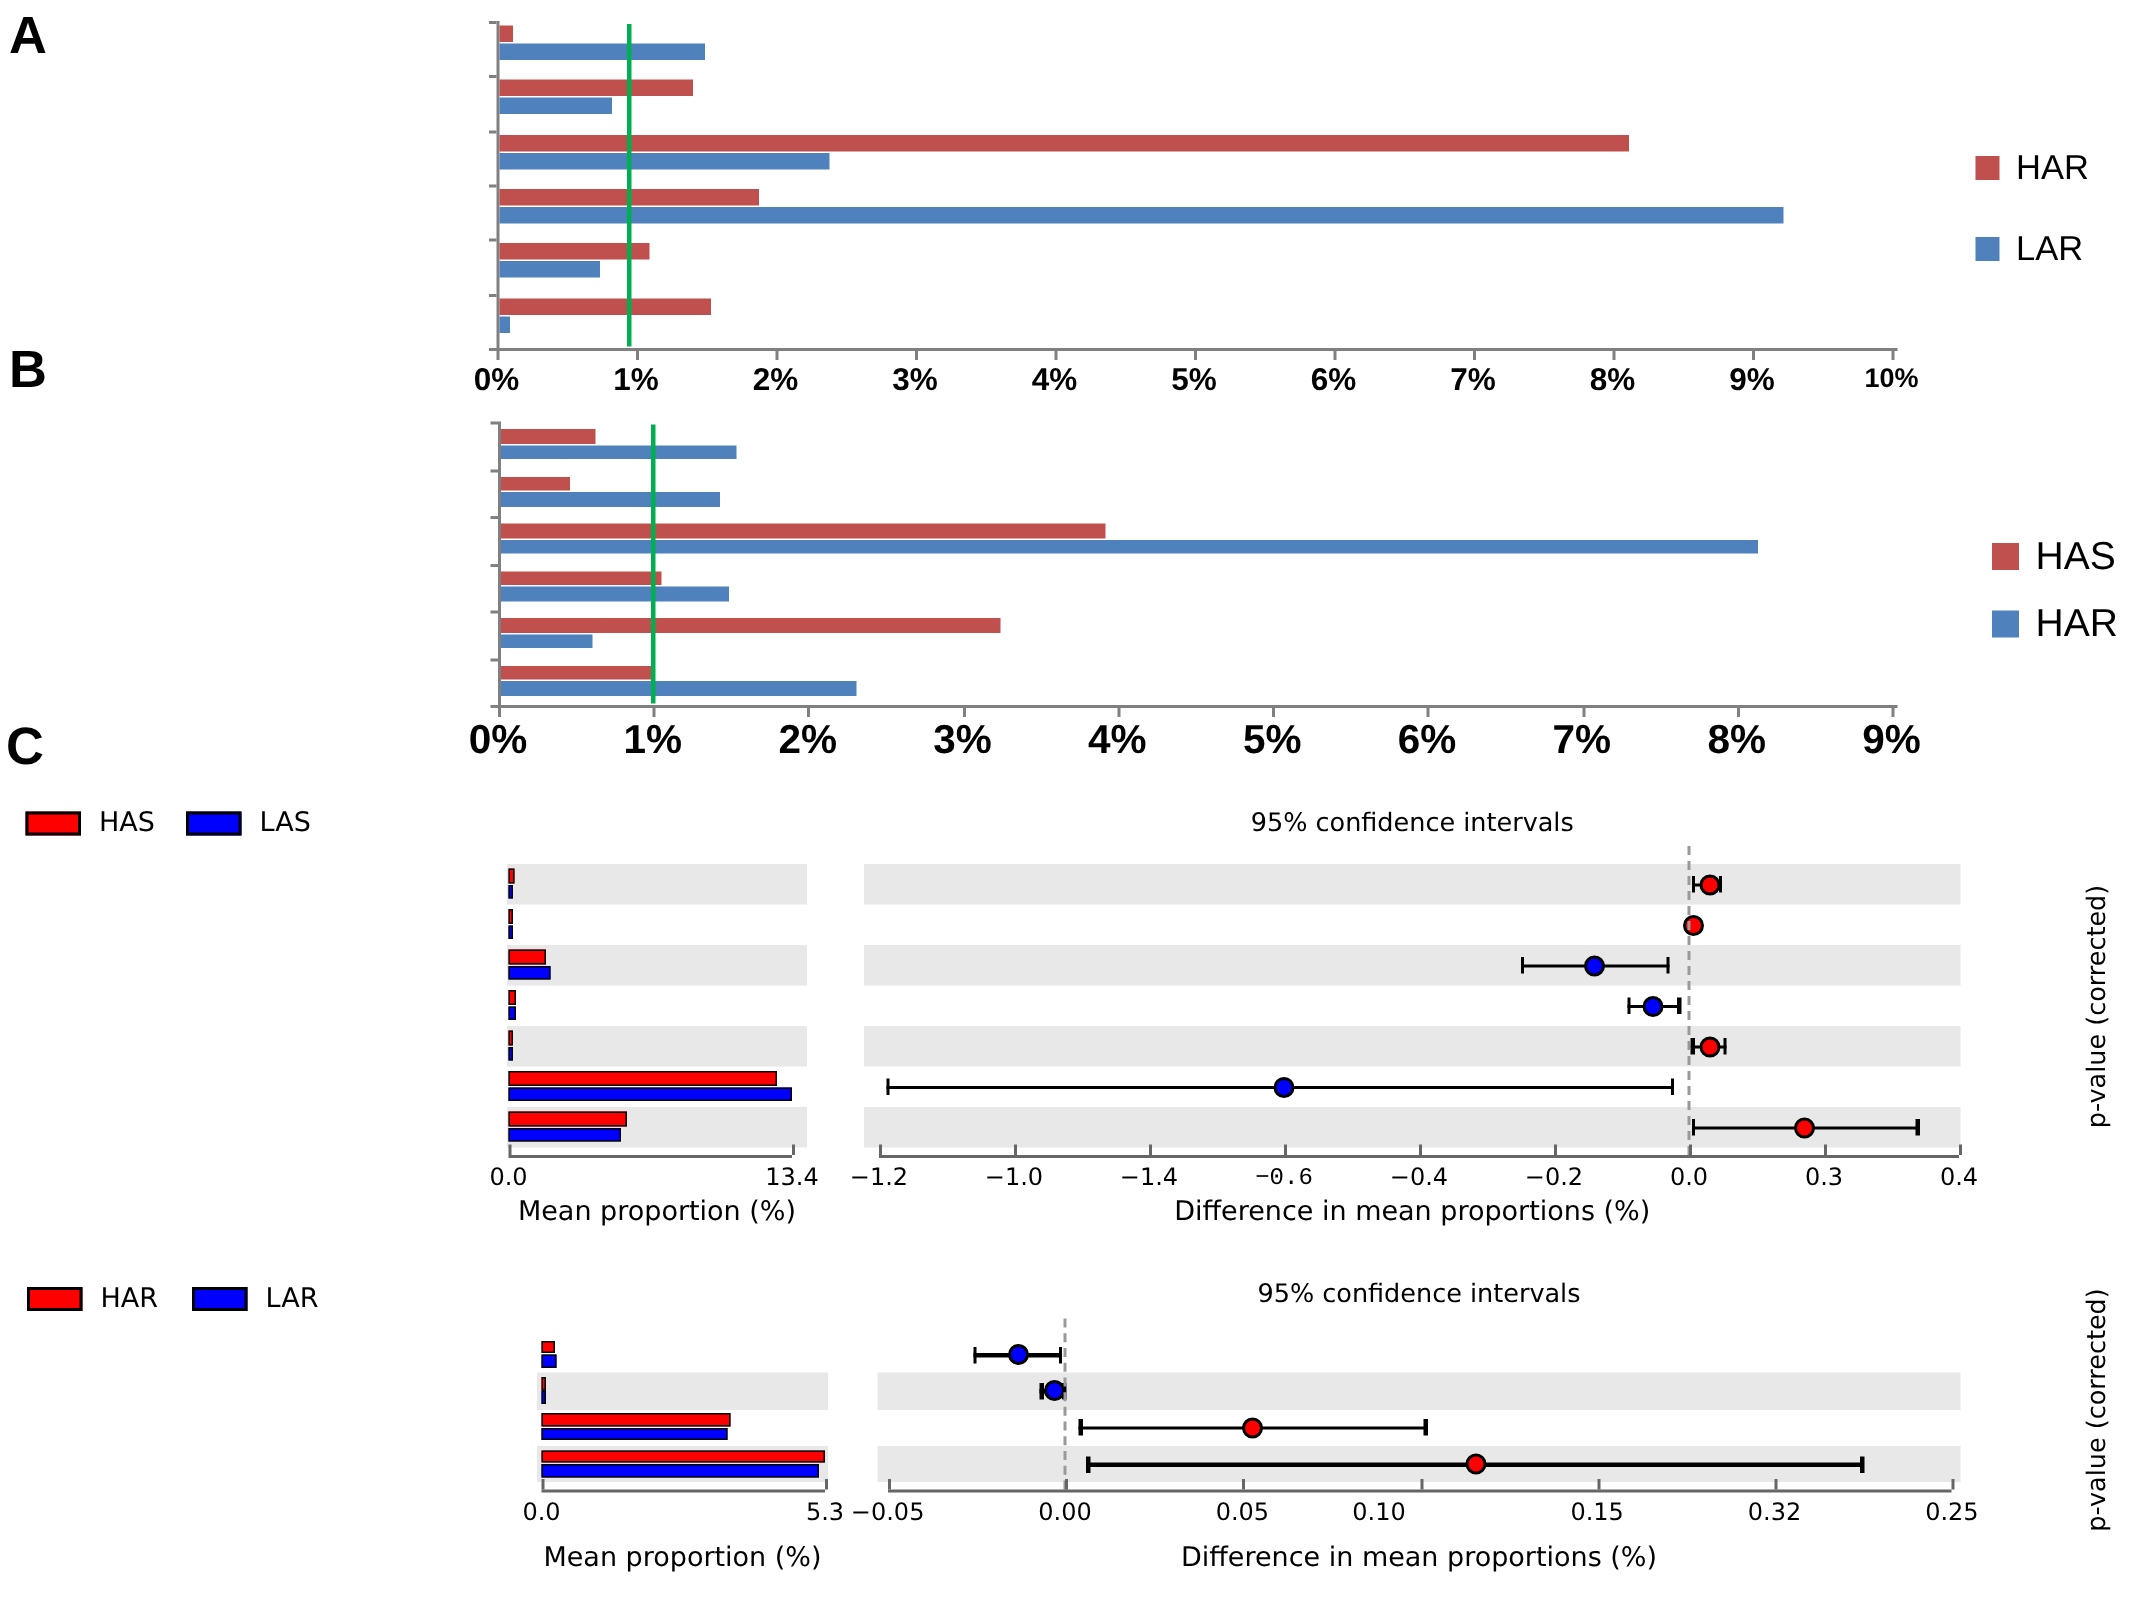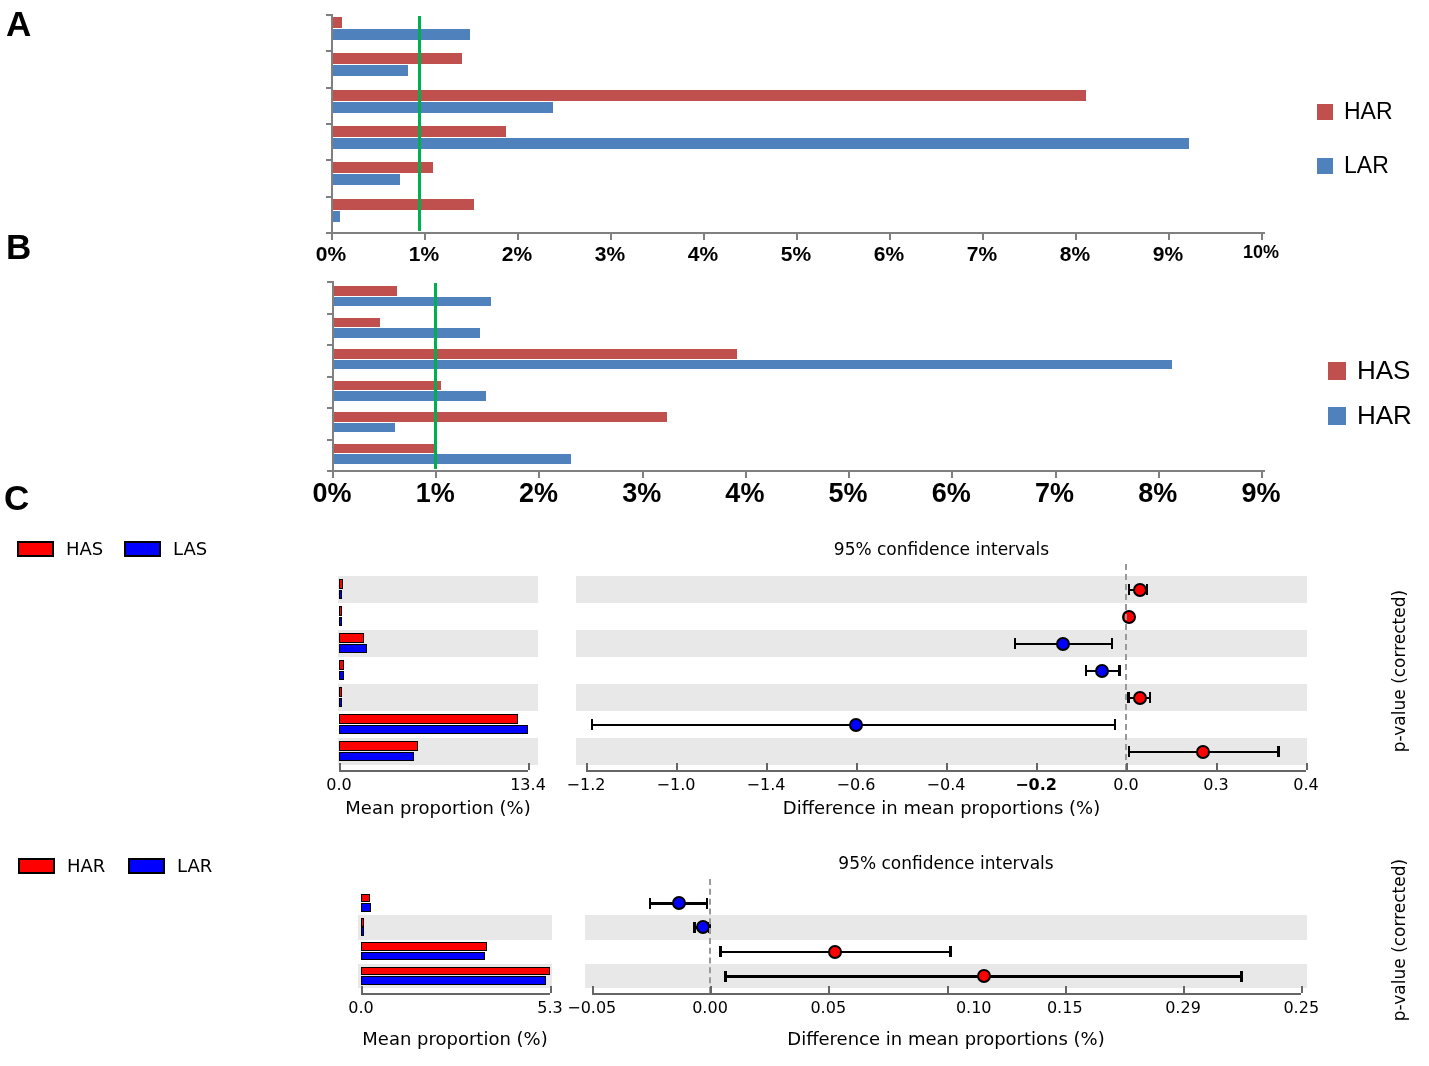--- a/index.html
+++ b/index.html
@@ -181,25 +181,25 @@
       <div class="abs dj" style="left: 488px; top: 777px; width: 80px; text-align: center; font-size: 16px; line-height: 1;">13.4</div>
       <div class="abs dj nw" style="left: 338px; top: 799px; width: 200px; text-align: center; font-size: 18px; line-height: 1;">Mean proportion (%)</div>
       <div class="abs " style="left: 586px; top: 770px; width: 720px; height: 2px; background: rgb(102, 102, 102);"></div>
       <div class="abs " style="left: 586px; top: 763px; width: 2px; height: 7px; background: rgb(102, 102, 102);"></div>
       <div class="abs dj" style="left: 541px; top: 777px; width: 90px; text-align: center; font-size: 16px; line-height: 1;">−1.2</div>
       <div class="abs " style="left: 676px; top: 763px; width: 2px; height: 7px; background: rgb(102, 102, 102);"></div>
       <div class="abs dj" style="left: 631px; top: 777px; width: 90px; text-align: center; font-size: 16px; line-height: 1;">−1.0</div>
       <div class="abs " style="left: 766px; top: 763px; width: 2px; height: 7px; background: rgb(102, 102, 102);"></div>
       <div class="abs dj" style="left: 721px; top: 777px; width: 90px; text-align: center; font-size: 16px; line-height: 1;">−1.4</div>
       <div class="abs " style="left: 856px; top: 763px; width: 2px; height: 7px; background: rgb(102, 102, 102);"></div>
-      <div class="abs dj" style="left: 811px; top: 777px; width: 90px; text-align: center; font-size: 16px; line-height: 1;">−0.6</div>
+      <div class="abs dj" style="left: 811px; top: 777px; width: 90px; text-align: center; font-size: 16px; line-height: 1; font-family: Liberation Mono, monospace;">−0.6</div>
       <div class="abs " style="left: 946px; top: 763px; width: 2px; height: 7px; background: rgb(102, 102, 102);"></div>
       <div class="abs dj" style="left: 901px; top: 777px; width: 90px; text-align: center; font-size: 16px; line-height: 1;">−0.4</div>
       <div class="abs " style="left: 1036px; top: 763px; width: 2px; height: 7px; background: rgb(102, 102, 102);"></div>
-      <div class="abs dj" style="left: 991px; top: 777px; width: 90px; text-align: center; font-size: 16px; line-height: 1; font-weight: bold;">−0.2</div>
+      <div class="abs dj" style="left: 991px; top: 777px; width: 90px; text-align: center; font-size: 16px; line-height: 1;">−0.2</div>
       <div class="abs " style="left: 1126px; top: 763px; width: 2px; height: 7px; background: rgb(102, 102, 102);"></div>
       <div class="abs dj" style="left: 1081px; top: 777px; width: 90px; text-align: center; font-size: 16px; line-height: 1;">0.0</div>
       <div class="abs " style="left: 1216px; top: 763px; width: 2px; height: 7px; background: rgb(102, 102, 102);"></div>
       <div class="abs dj" style="left: 1171px; top: 777px; width: 90px; text-align: center; font-size: 16px; line-height: 1;">0.3</div>
       <div class="abs " style="left: 1306px; top: 763px; width: 2px; height: 7px; background: rgb(102, 102, 102);"></div>
       <div class="abs dj" style="left: 1261px; top: 777px; width: 90px; text-align: center; font-size: 16px; line-height: 1;">0.4</div>
       <div class="abs dj nw" style="left: 576px; top: 799px; width: 731px; text-align: center; font-size: 18px; line-height: 1;">Difference in mean proportions (%)</div>
       <div class="abs dj nw" style="left: 1399px; top: 670.5px; font-size: 17px; line-height: 1; transform: translate(-50%, -50%) rotate(-90deg);">p-value (corrected)</div>
     </div>
   <div class="abs" id="panelC2">
@@ -244,23 +244,23 @@
       <div class="abs dj" style="left: 510px; top: 1000px; width: 80px; text-align: center; font-size: 16px; line-height: 1;">5.3</div>
       <div class="abs dj nw" style="left: 358px; top: 1030px; width: 194px; text-align: center; font-size: 18px; line-height: 1;">Mean proportion (%)</div>
       <div class="abs " style="left: 591.75px; top: 993px; width: 709.5px; height: 2px; background: rgb(102, 102, 102);"></div>
       <div class="abs " style="left: 591.75px; top: 986px; width: 2px; height: 7px; background: rgb(102, 102, 102);"></div>
       <div class="abs dj" style="left: 546.75px; top: 1000px; width: 90px; text-align: center; font-size: 16px; line-height: 1;">−0.05</div>
       <div class="abs " style="left: 710px; top: 986px; width: 2px; height: 7px; background: rgb(102, 102, 102);"></div>
       <div class="abs dj" style="left: 665px; top: 1000px; width: 90px; text-align: center; font-size: 16px; line-height: 1;">0.00</div>
       <div class="abs " style="left: 828.25px; top: 986px; width: 2px; height: 7px; background: rgb(102, 102, 102);"></div>
       <div class="abs dj" style="left: 783.25px; top: 1000px; width: 90px; text-align: center; font-size: 16px; line-height: 1;">0.05</div>
       <div class="abs " style="left: 946.5px; top: 986px; width: 2px; height: 7px; background: rgb(102, 102, 102);"></div>
-      <div class="abs dj" style="left: 901.5px; top: 1000px; width: 90px; text-align: right; font-size: 16px; line-height: 1;">0.10</div>
+      <div class="abs dj" style="left: 901.5px; top: 1000px; width: 90px; text-align: left; font-size: 16px; line-height: 1;">0.10</div>
       <div class="abs " style="left: 1064.75px; top: 986px; width: 2px; height: 7px; background: rgb(102, 102, 102);"></div>
       <div class="abs dj" style="left: 1019.75px; top: 1000px; width: 90px; text-align: center; font-size: 16px; line-height: 1;">0.15</div>
       <div class="abs " style="left: 1183px; top: 986px; width: 2px; height: 7px; background: rgb(102, 102, 102);"></div>
-      <div class="abs dj" style="left: 1138px; top: 1000px; width: 90px; text-align: center; font-size: 16px; line-height: 1;">0.29</div>
+      <div class="abs dj" style="left: 1138px; top: 1000px; width: 90px; text-align: center; font-size: 16px; line-height: 1;">0.32</div>
       <div class="abs " style="left: 1301.25px; top: 986px; width: 2px; height: 7px; background: rgb(102, 102, 102);"></div>
       <div class="abs dj" style="left: 1256.25px; top: 1000px; width: 90px; text-align: center; font-size: 16px; line-height: 1;">0.25</div>
       <div class="abs dj nw" style="left: 585px; top: 1030px; width: 722px; text-align: center; font-size: 18px; line-height: 1;">Difference in mean proportions (%)</div>
       <div class="abs dj nw" style="left: 1399px; top: 939.6px; font-size: 17px; line-height: 1; transform: translate(-50%, -50%) rotate(-90deg);">p-value (corrected)</div>
     </div>
 </div>
 
 </body></html>

